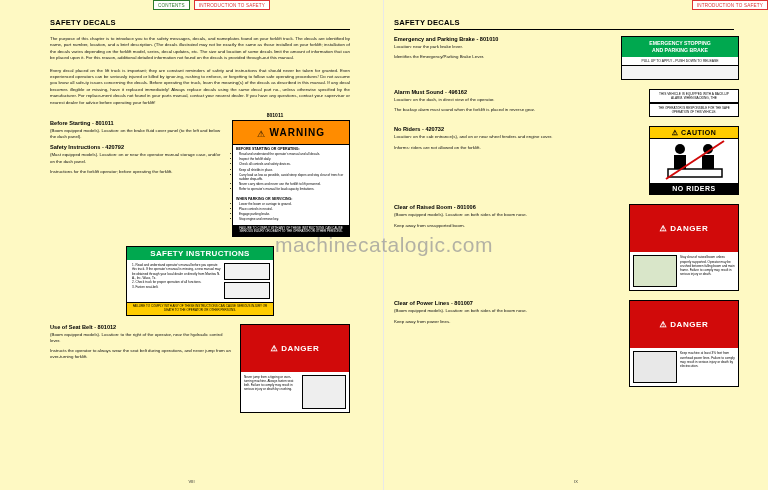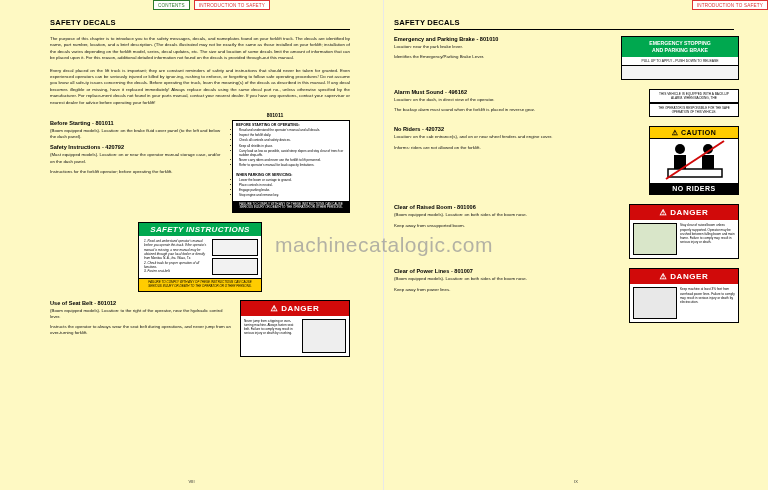--- a/index.html
+++ b/index.html
@@ -69,31 +69,31 @@
   .warn-box { width:118px; border:1.2px solid #000; background:#fff; padding:0; }
   .warn-head { background:#ff8c00; border-bottom:1.2px solid #000; text-align:center; padding:2px 0 3px 0;}
   .warn-head .tri { font-size:9px; line-height:9px; }
   .warn-head .word { font-size:10px; font-weight:bold; letter-spacing:1px; display:inline-block; vertical-align:middle;}
   .warn-sec-title { font-size:3.6px; font-weight:bold; padding:2px 3px 1px 3px; }
   .warn-list { font-size:3.1px; line-height:4.2px; padding:0 3px 2px 6px; margin:0; }
   .warn-list li { margin-bottom:1px; }
   .warn-foot { background:#000; color:#fff; font-size:3px; line-height:3.8px; padding:2px 3px; text-align:center;}
 
   
-  .si-box { width:124px; border:1.2px solid #000; background:#fff;font-style:italic; }
+  .si-box { width:148px; border:1.2px solid #000; background:#fff; }
   .si-head { background:#00a84f; color:#fff; font-size:8px; font-weight:bold; text-align:center; padding:2px 0; letter-spacing:.3px;}
   .si-body { display:flex; padding:3px; gap:3px;}
   .si-list { font-size:3.1px; line-height:4.3px; margin:0; padding-left:6px; flex:1;}
   .si-pics { width:46px; display:flex; flex-direction:column; gap:2px;}
   .si-pic { border:.8px solid #000; height:17px; background:#f2f2f2; position:relative;}
   .si-foot { background:#ffcc00; font-size:3px; line-height:3.8px; text-align:center; padding:2px 3px; border-top:1px solid #000;}
 
   
   .danger-box { width:110px; border:1.2px solid #000; background:#fff; }
-  .danger-head { background:#d10a0a; color:#fff; font-weight:bold; font-size:8px; text-align:center; padding:3px 0; letter-spacing:.6px;}
+  .danger-head { background:#d10a0a; color:#fff; font-weight:bold; font-size:8px; text-align:center; padding:19px 0; letter-spacing:.6px;}
   .danger-head .tri { color:#fff; font-size:8px; }
   .danger-body { display:flex; padding:3px; gap:3px; align-items:flex-start;}
   .danger-txt { font-size:3.1px; line-height:4.2px; flex:1;}
   .danger-img { width:44px; height:34px; border:.8px solid #000; background:#eee; position:relative;}
 
   
   .emg-box { width:118px; border:1.2px solid #000; background:#fff; text-align:center; }
   .emg-t1 { background:#00a84f; color:#fff; font-weight:bold; font-size:5.2px; padding:3px 2px; line-height:7px;}
   .emg-t2 { font-size:3.4px; padding:2px; }
   .emg-img { height:14px; border-top:1px solid #000; background:#f4f4f4;}
@@ -146,20 +146,24 @@
           <div class="entry-text">
             <div class="entry-title">Before Starting - 801011</div>
             <div class="entry-sub">(Boom equipped models).  Location: on the brake fluid cover panel (to the left and below the dash panel).</div>
 
             <div class="entry-title">Safety Instructions - 420792</div>
             <div class="entry-sub">(Mast equipped models).  Location: on or near the operator manual storage case, and/or on the dash panel.</div>
             <div class="entry-note">Instructions for the forklift operator; before operating the forklift.</div>
           </div>
 
           <div class="decal warn-box">
+            <div class="warn-head">
+              <span class="tri">⚠</span>
+              <span class="word">WARNING</span>
+            </div>
             <div class="warn-sec-title">BEFORE STARTING OR OPERATING:</div>
             <ul class="warn-list">
               <li>Read and understand the operator's manual and all decals.</li>
               <li>Inspect the forklift daily.</li>
               <li>Check all controls and safety devices.</li>
               <li>Keep all shields in place.</li>
               <li>Carry load as low as possible, avoid steep slopes and stay clear of trench or sudden drop-offs.</li>
               <li>Never carry riders and never use the forklift to lift personnel.</li>
               <li>Refer to operator's manual for load capacity limitations.</li>
             </ul>

